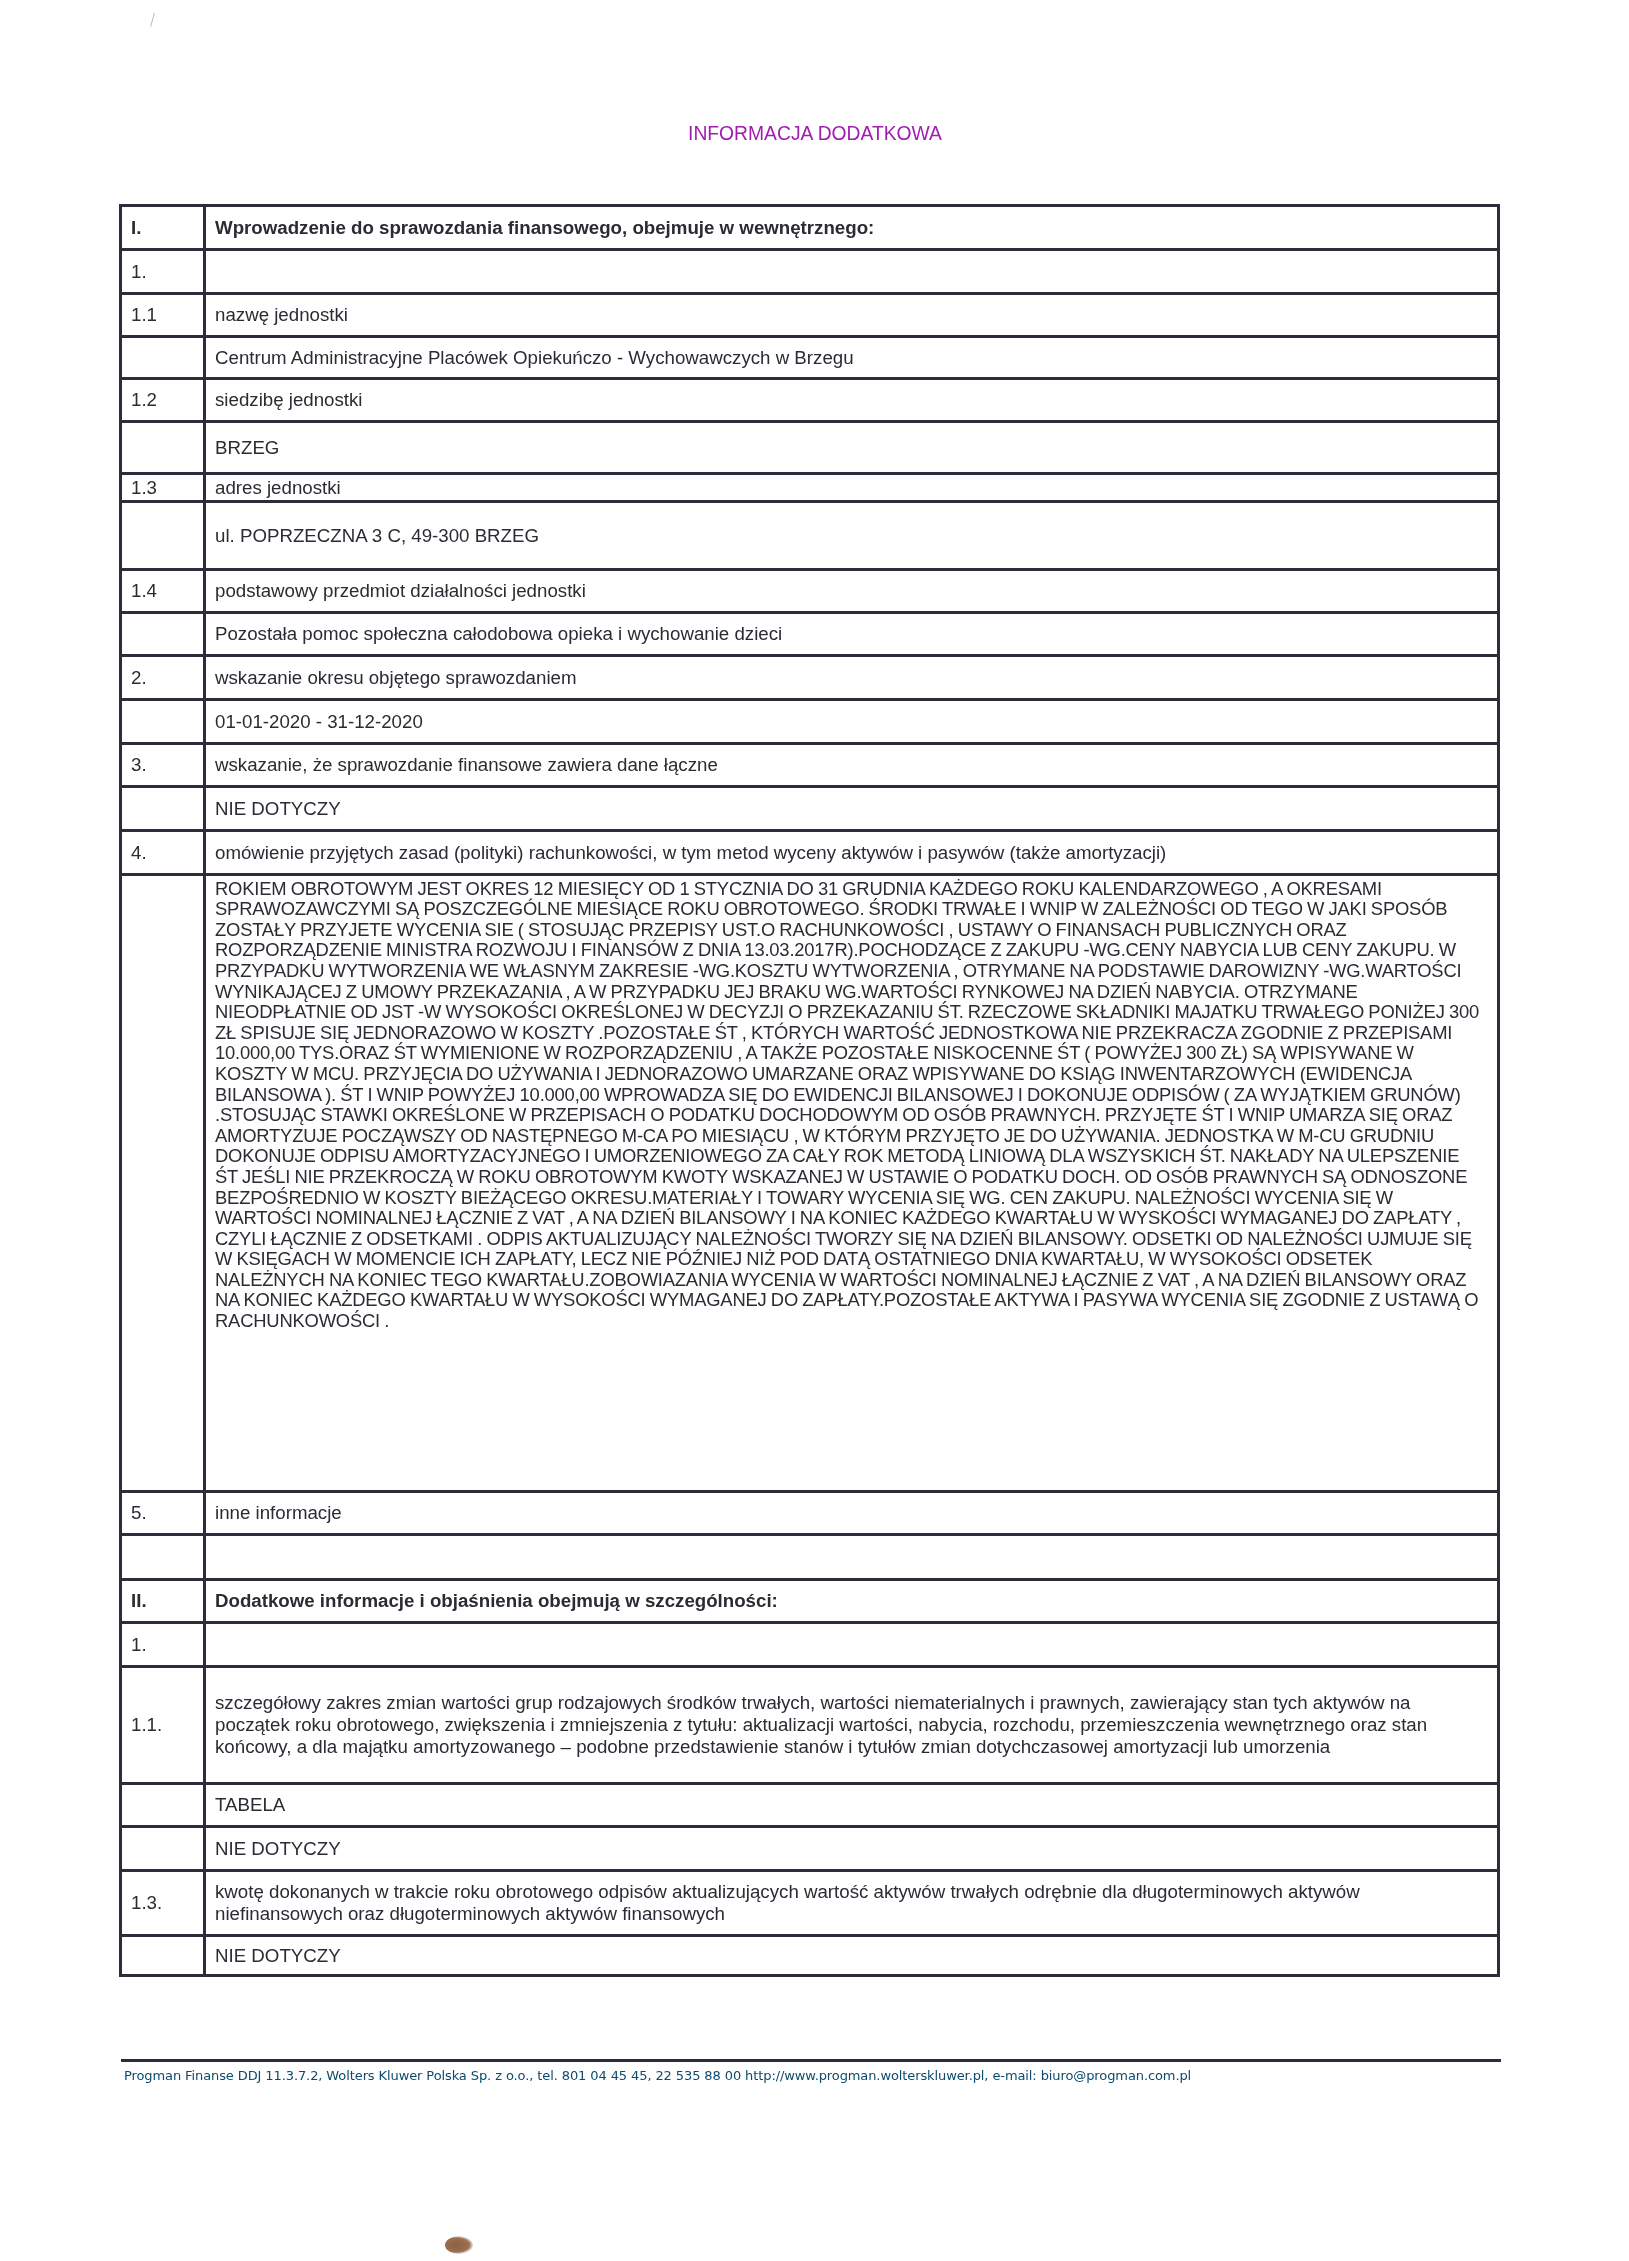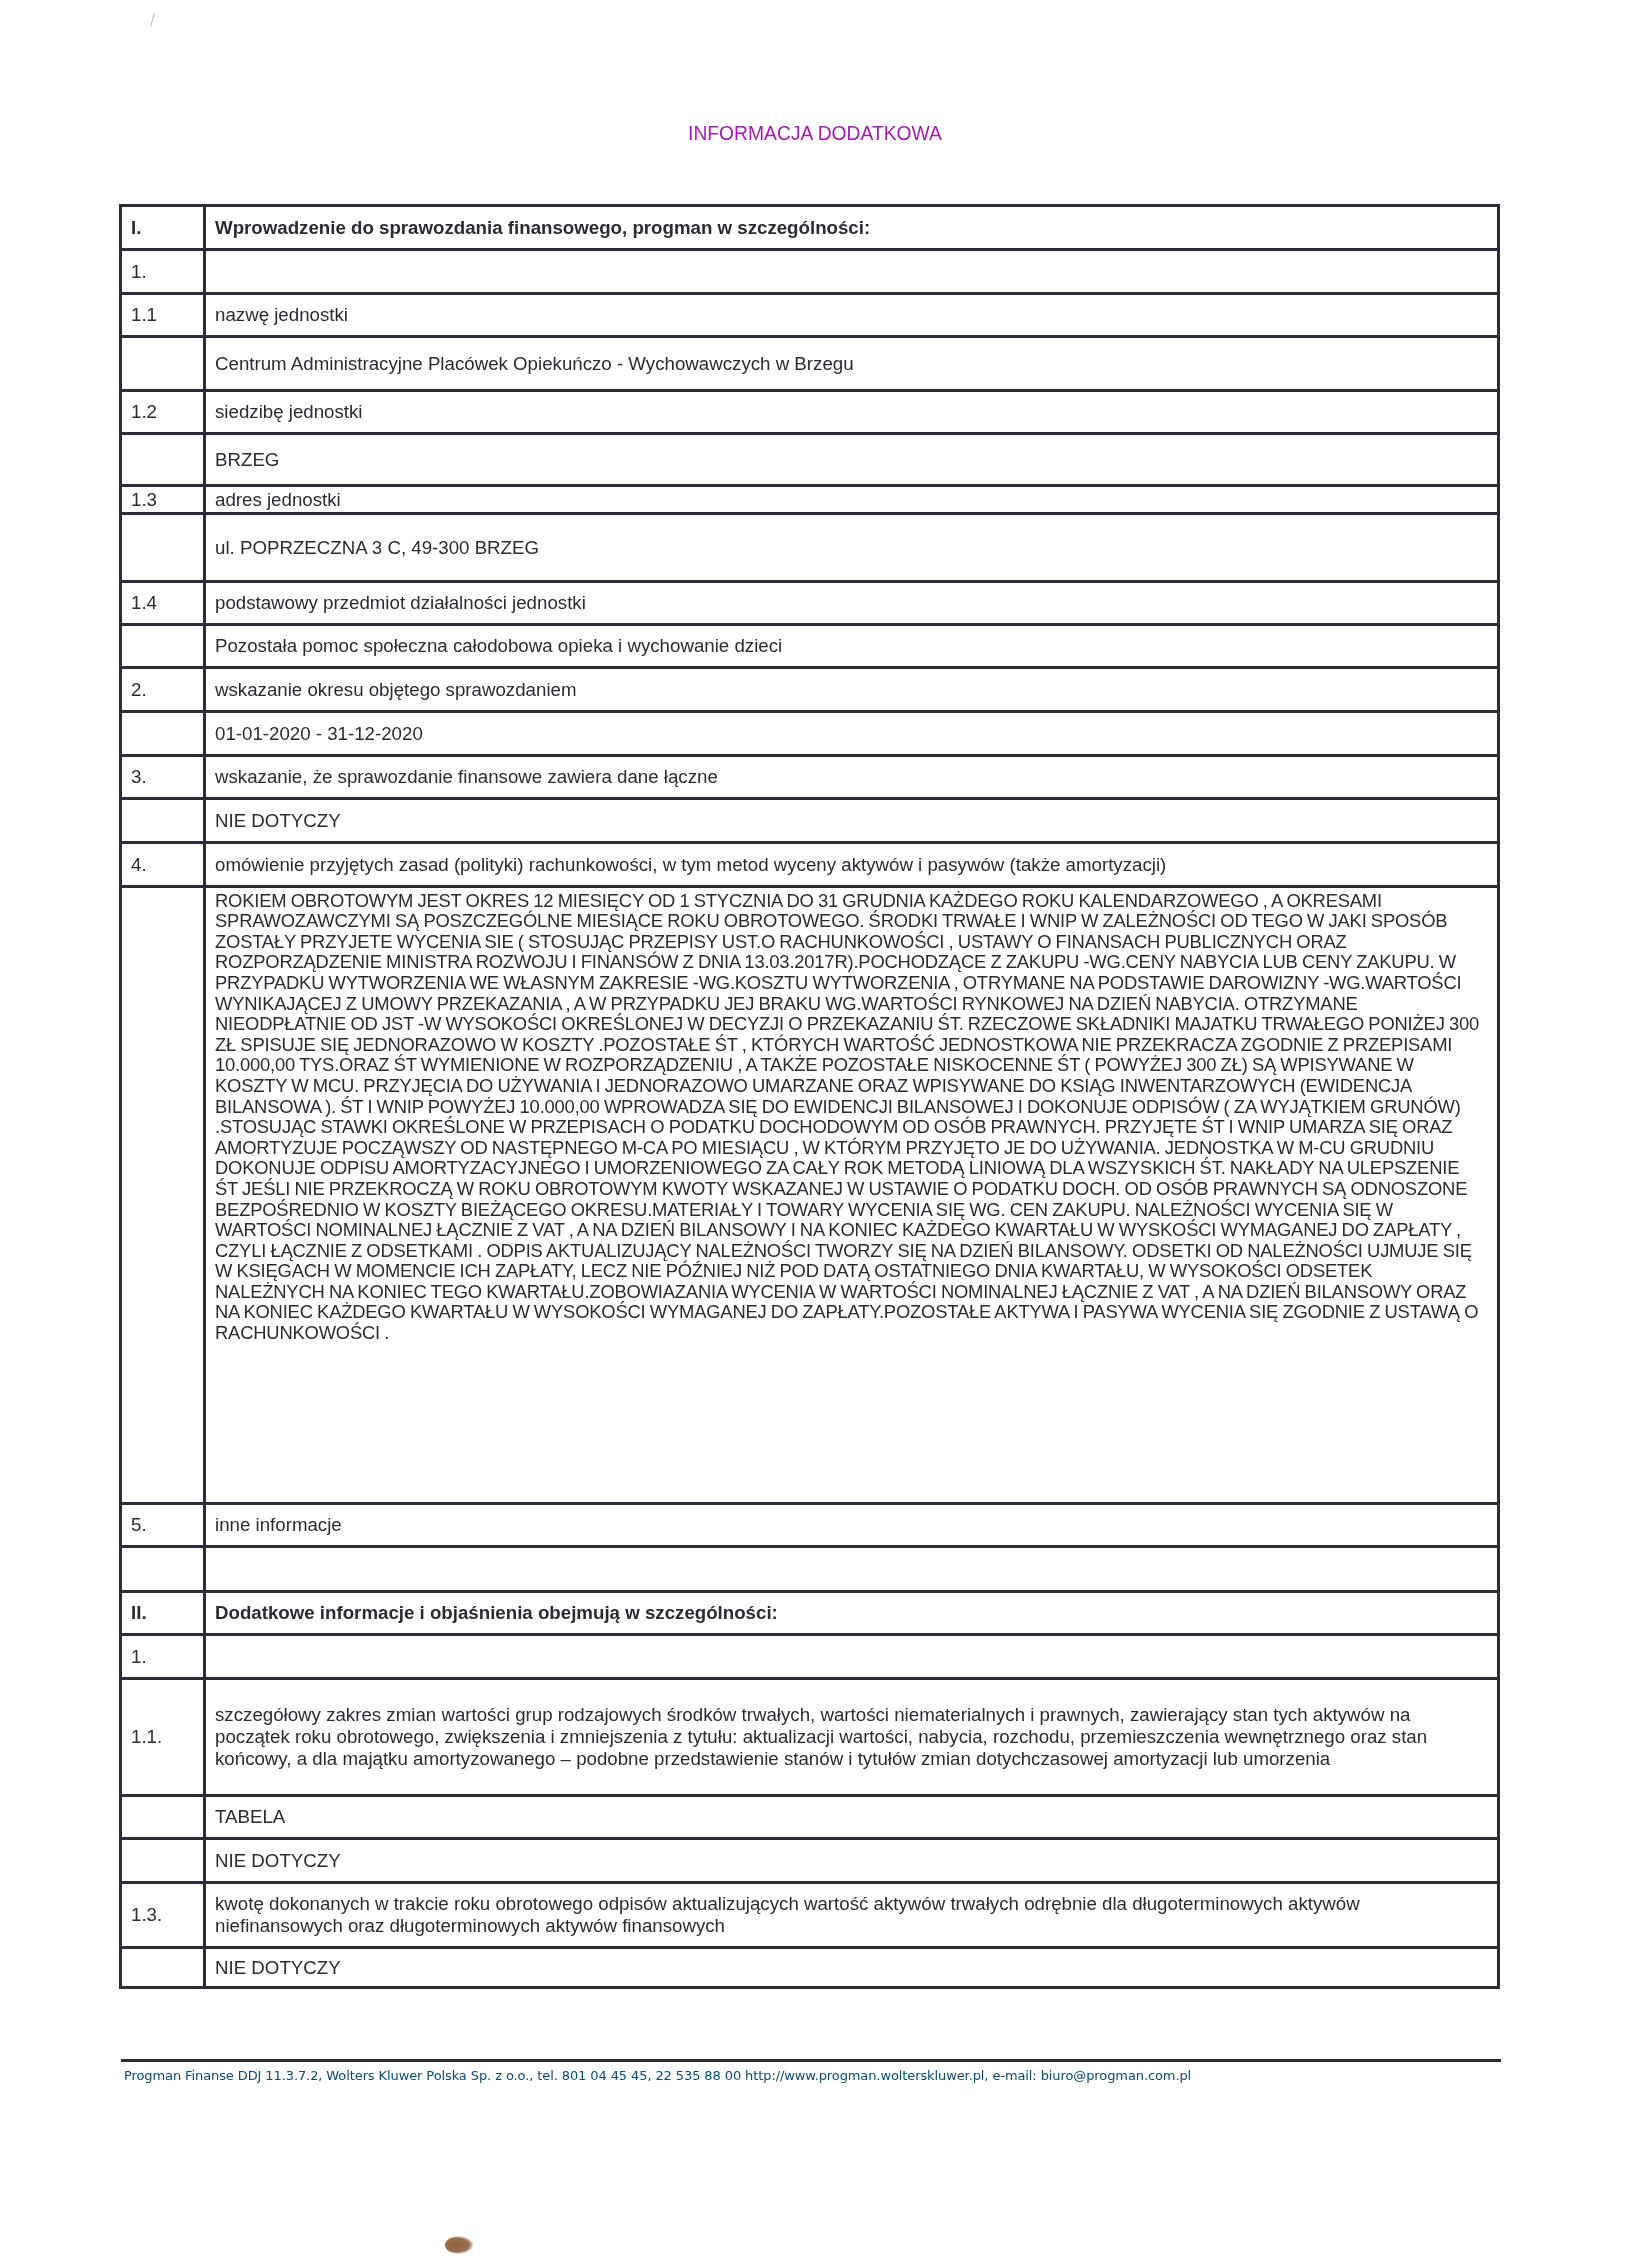--- a/index.html
+++ b/index.html
@@ -111,34 +111,34 @@
 <body>
 
 <div class="scan-mark"></div>
 
 <div class="page-title">INFORMACJA DODATKOWA</div>
 
 <div class="doc-table">
 
   <div class="row" style="height:41px">
     <div class="num bold">I.</div>
-    <div class="content bold">Wprowadzenie do sprawozdania finansowego, progman w szczególności:</div>
+    <div class="content bold">Wprowadzenie do sprawozdania finansowego, obejmuje w wewnętrznego:</div>
   </div>
 
   <div class="row" style="height:44px">
     <div class="num">1.</div>
     <div class="content"></div>
   </div>
 
   <div class="row" style="height:43px">
     <div class="num">1.1</div>
     <div class="content">nazwę jednostki</div>
   </div>
 
-  <div class="row" style="height:54px">
+  <div class="row" style="height:42px">
     <div class="num"></div>
     <div class="content">Centrum Administracyjne Placówek Opiekuńczo - Wychowawczych w Brzegu</div>
   </div>
 
   <div class="row" style="height:43px">
     <div class="num">1.2</div>
     <div class="content">siedzibę jednostki</div>
   </div>
 
   <div class="row" style="height:52px">

